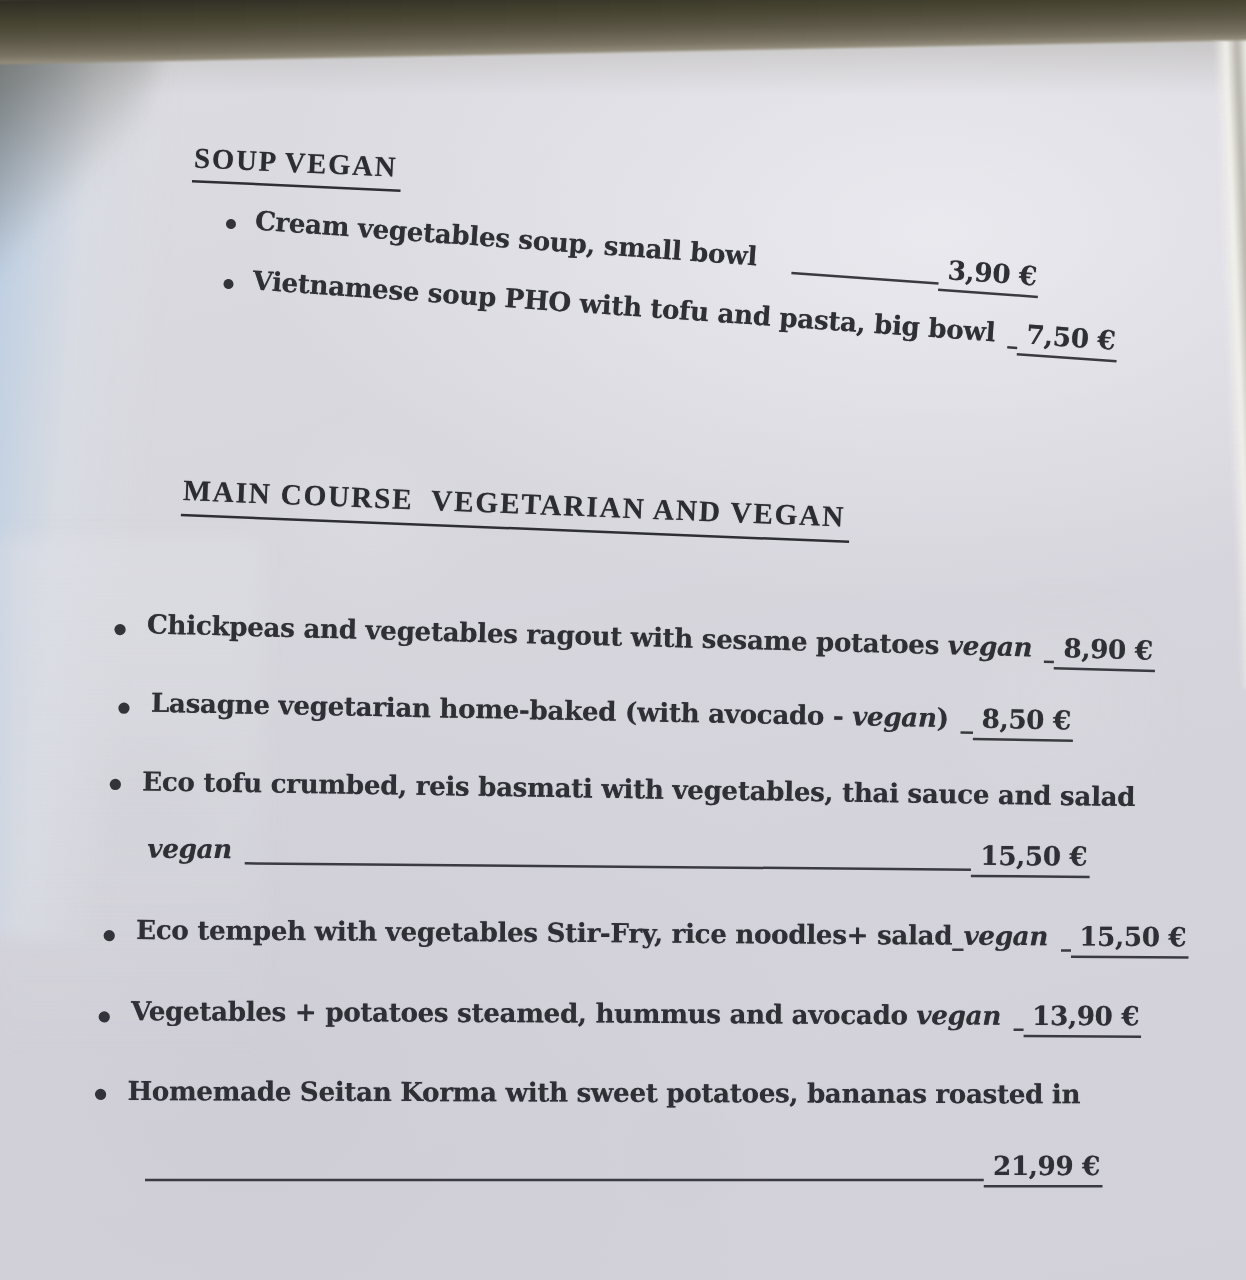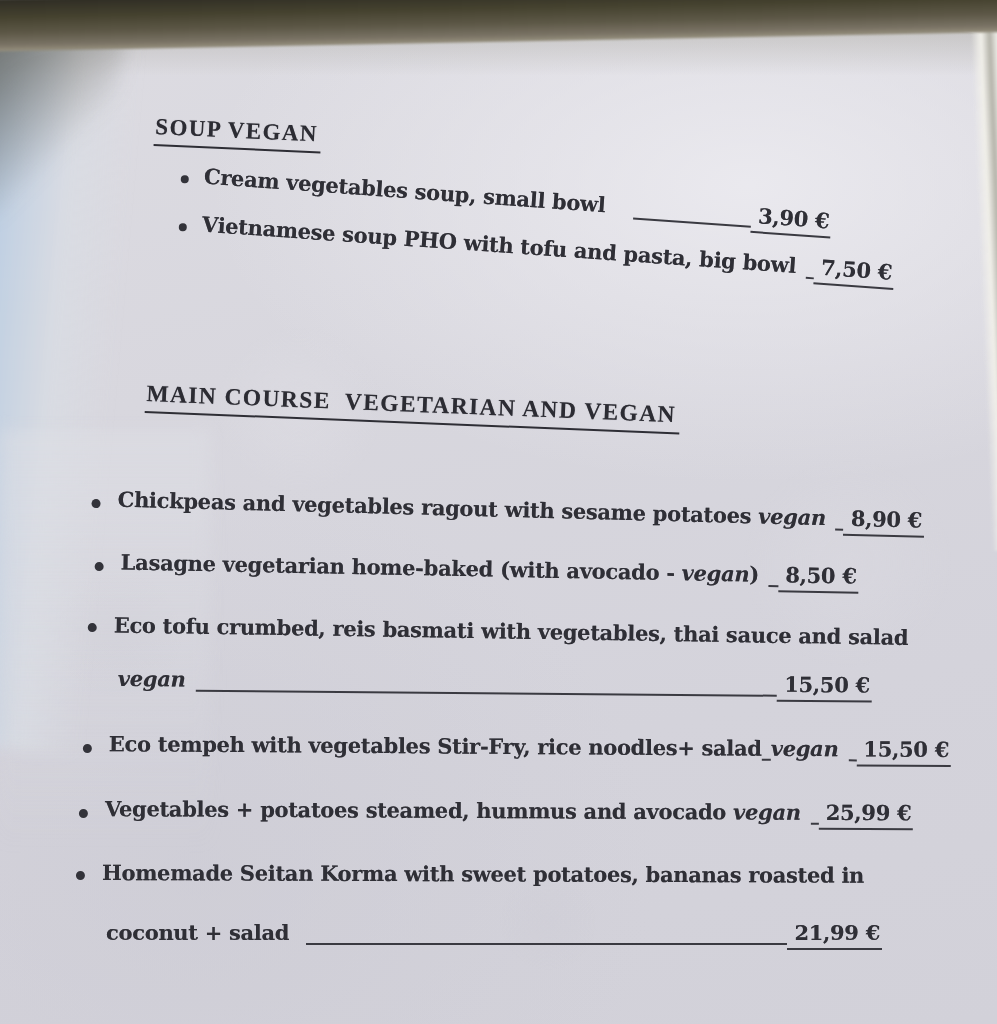--- a/index.html
+++ b/index.html
@@ -168,24 +168,23 @@
   <span class="vegan">vegan</span>
   <span class="leader"></span>
   <span class="price">15,50 €</span>
 </div>
 
 <div class="row" id="row-m5">
   <span class="bullet"></span>
   <span>Vegetables + potatoes steamed, hummus and avocado </span>
   <span class="vegan">vegan</span>
   <span class="leader"></span>
-  <span class="price">25,99 €</span>
+  <span class="price">13,90 €</span>
 </div>
 
 <div class="row" id="row-m6a">
   <span class="bullet"></span>
   <span>Homemade Seitan Korma with sweet potatoes, bananas roasted in</span>
 </div>
 <div class="row" id="row-m6b">
-  <span>coconut + salad </span>
   <span class="leader"></span>
   <span class="price">21,99 €</span>
 </div>
 
 </body></html>

